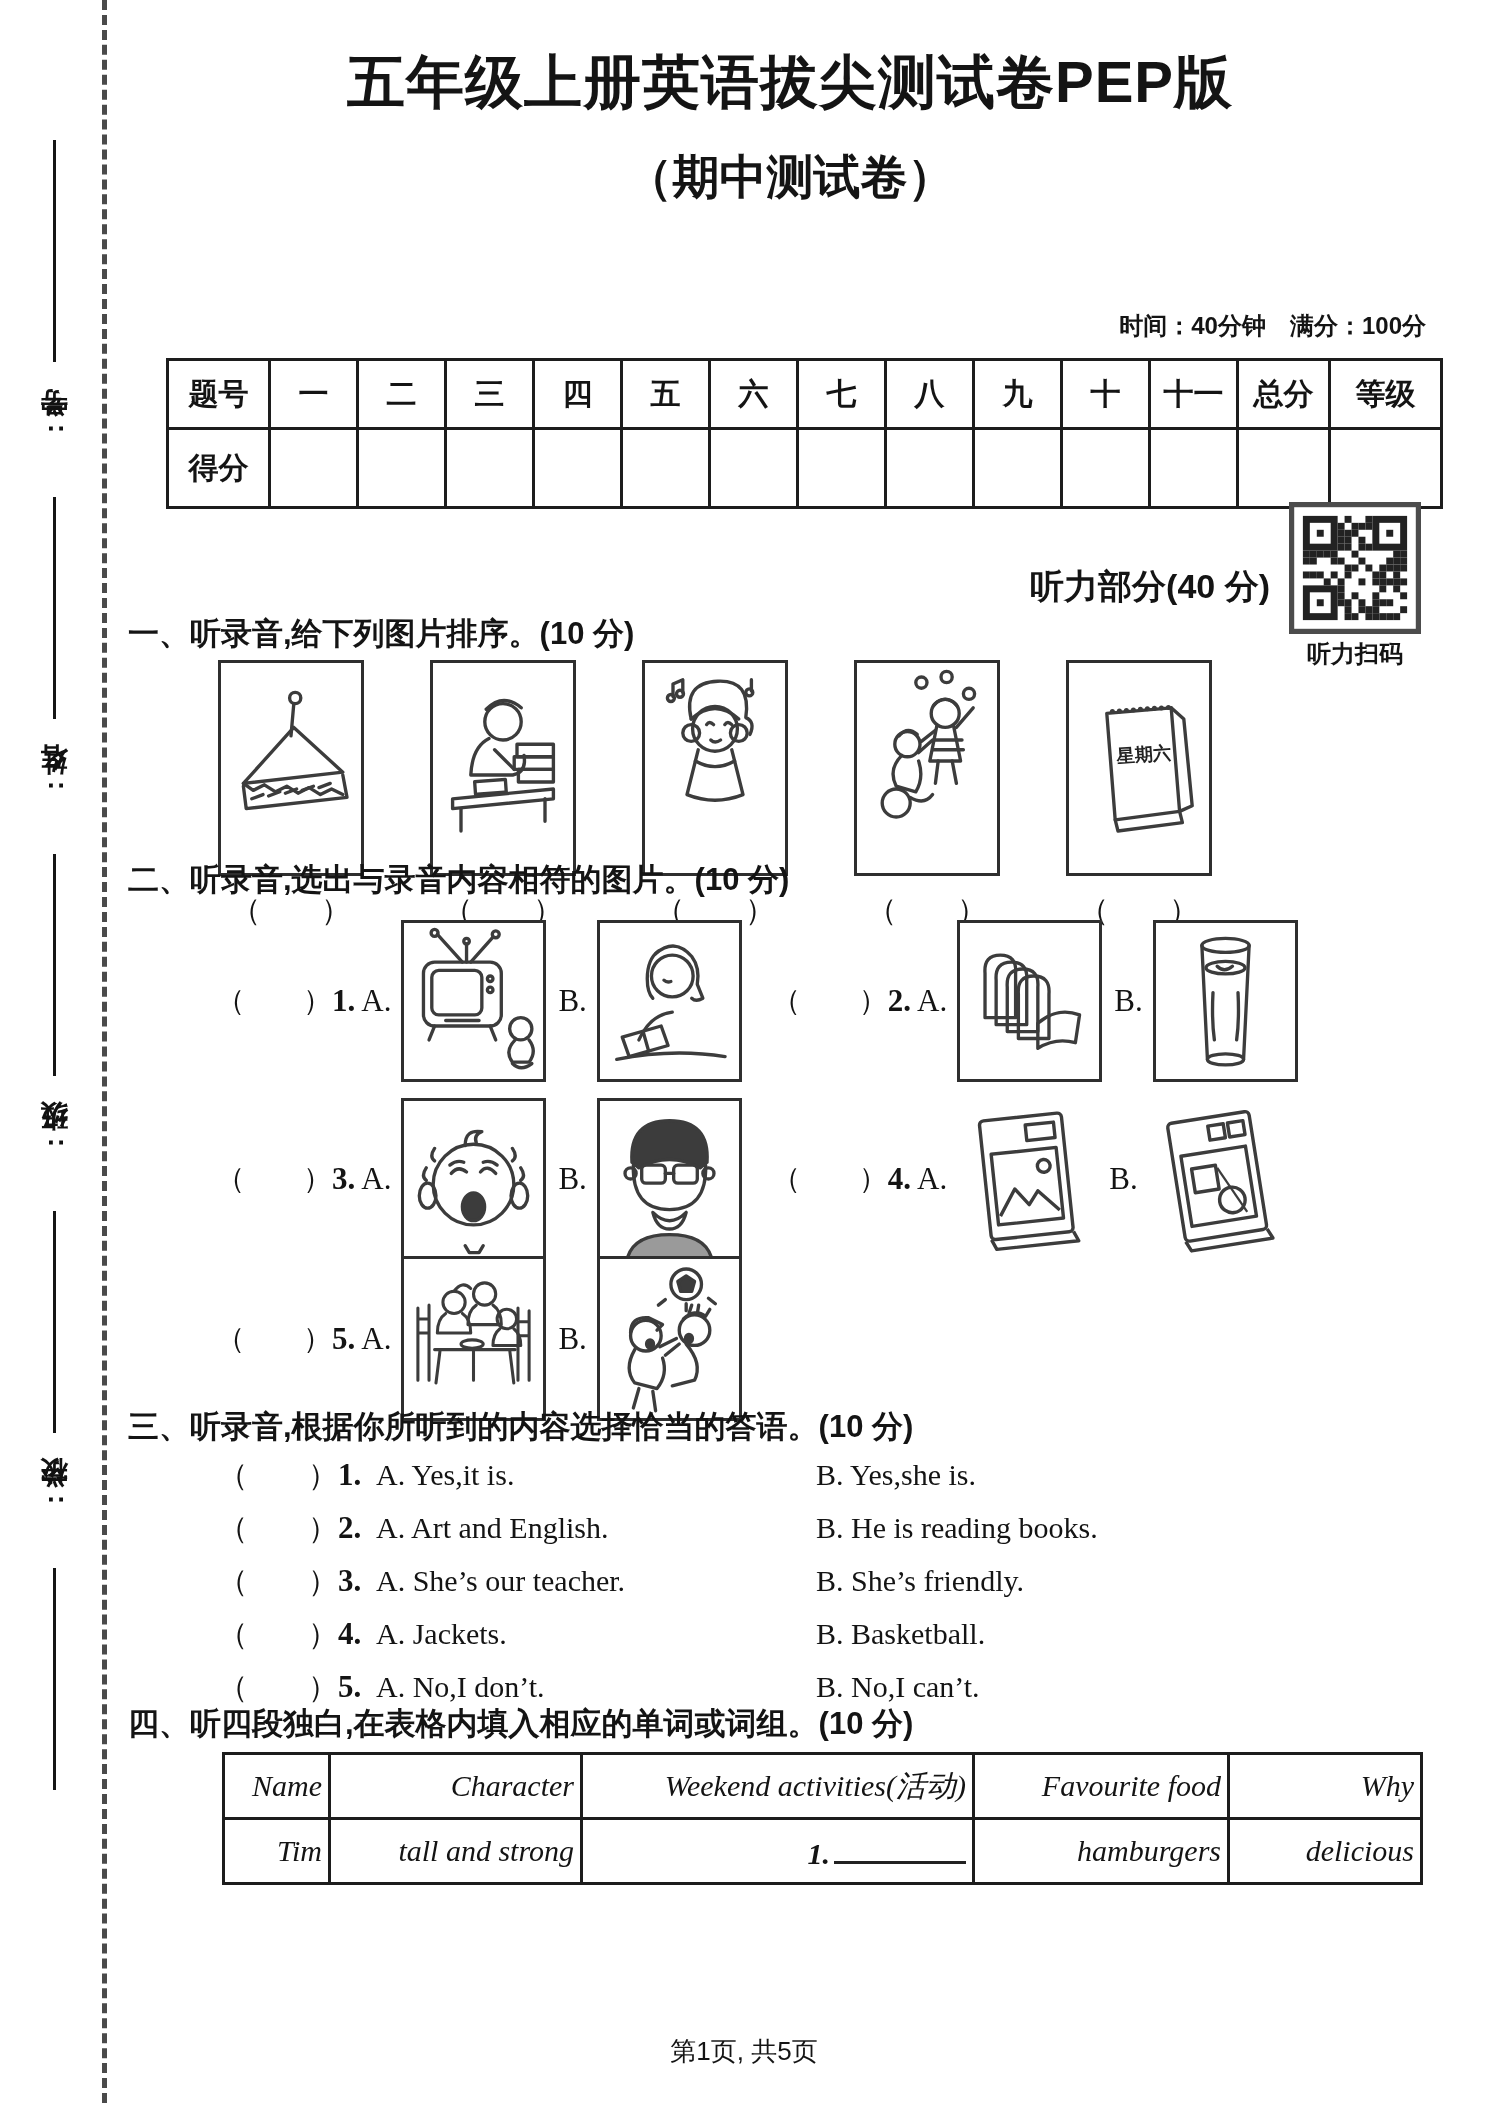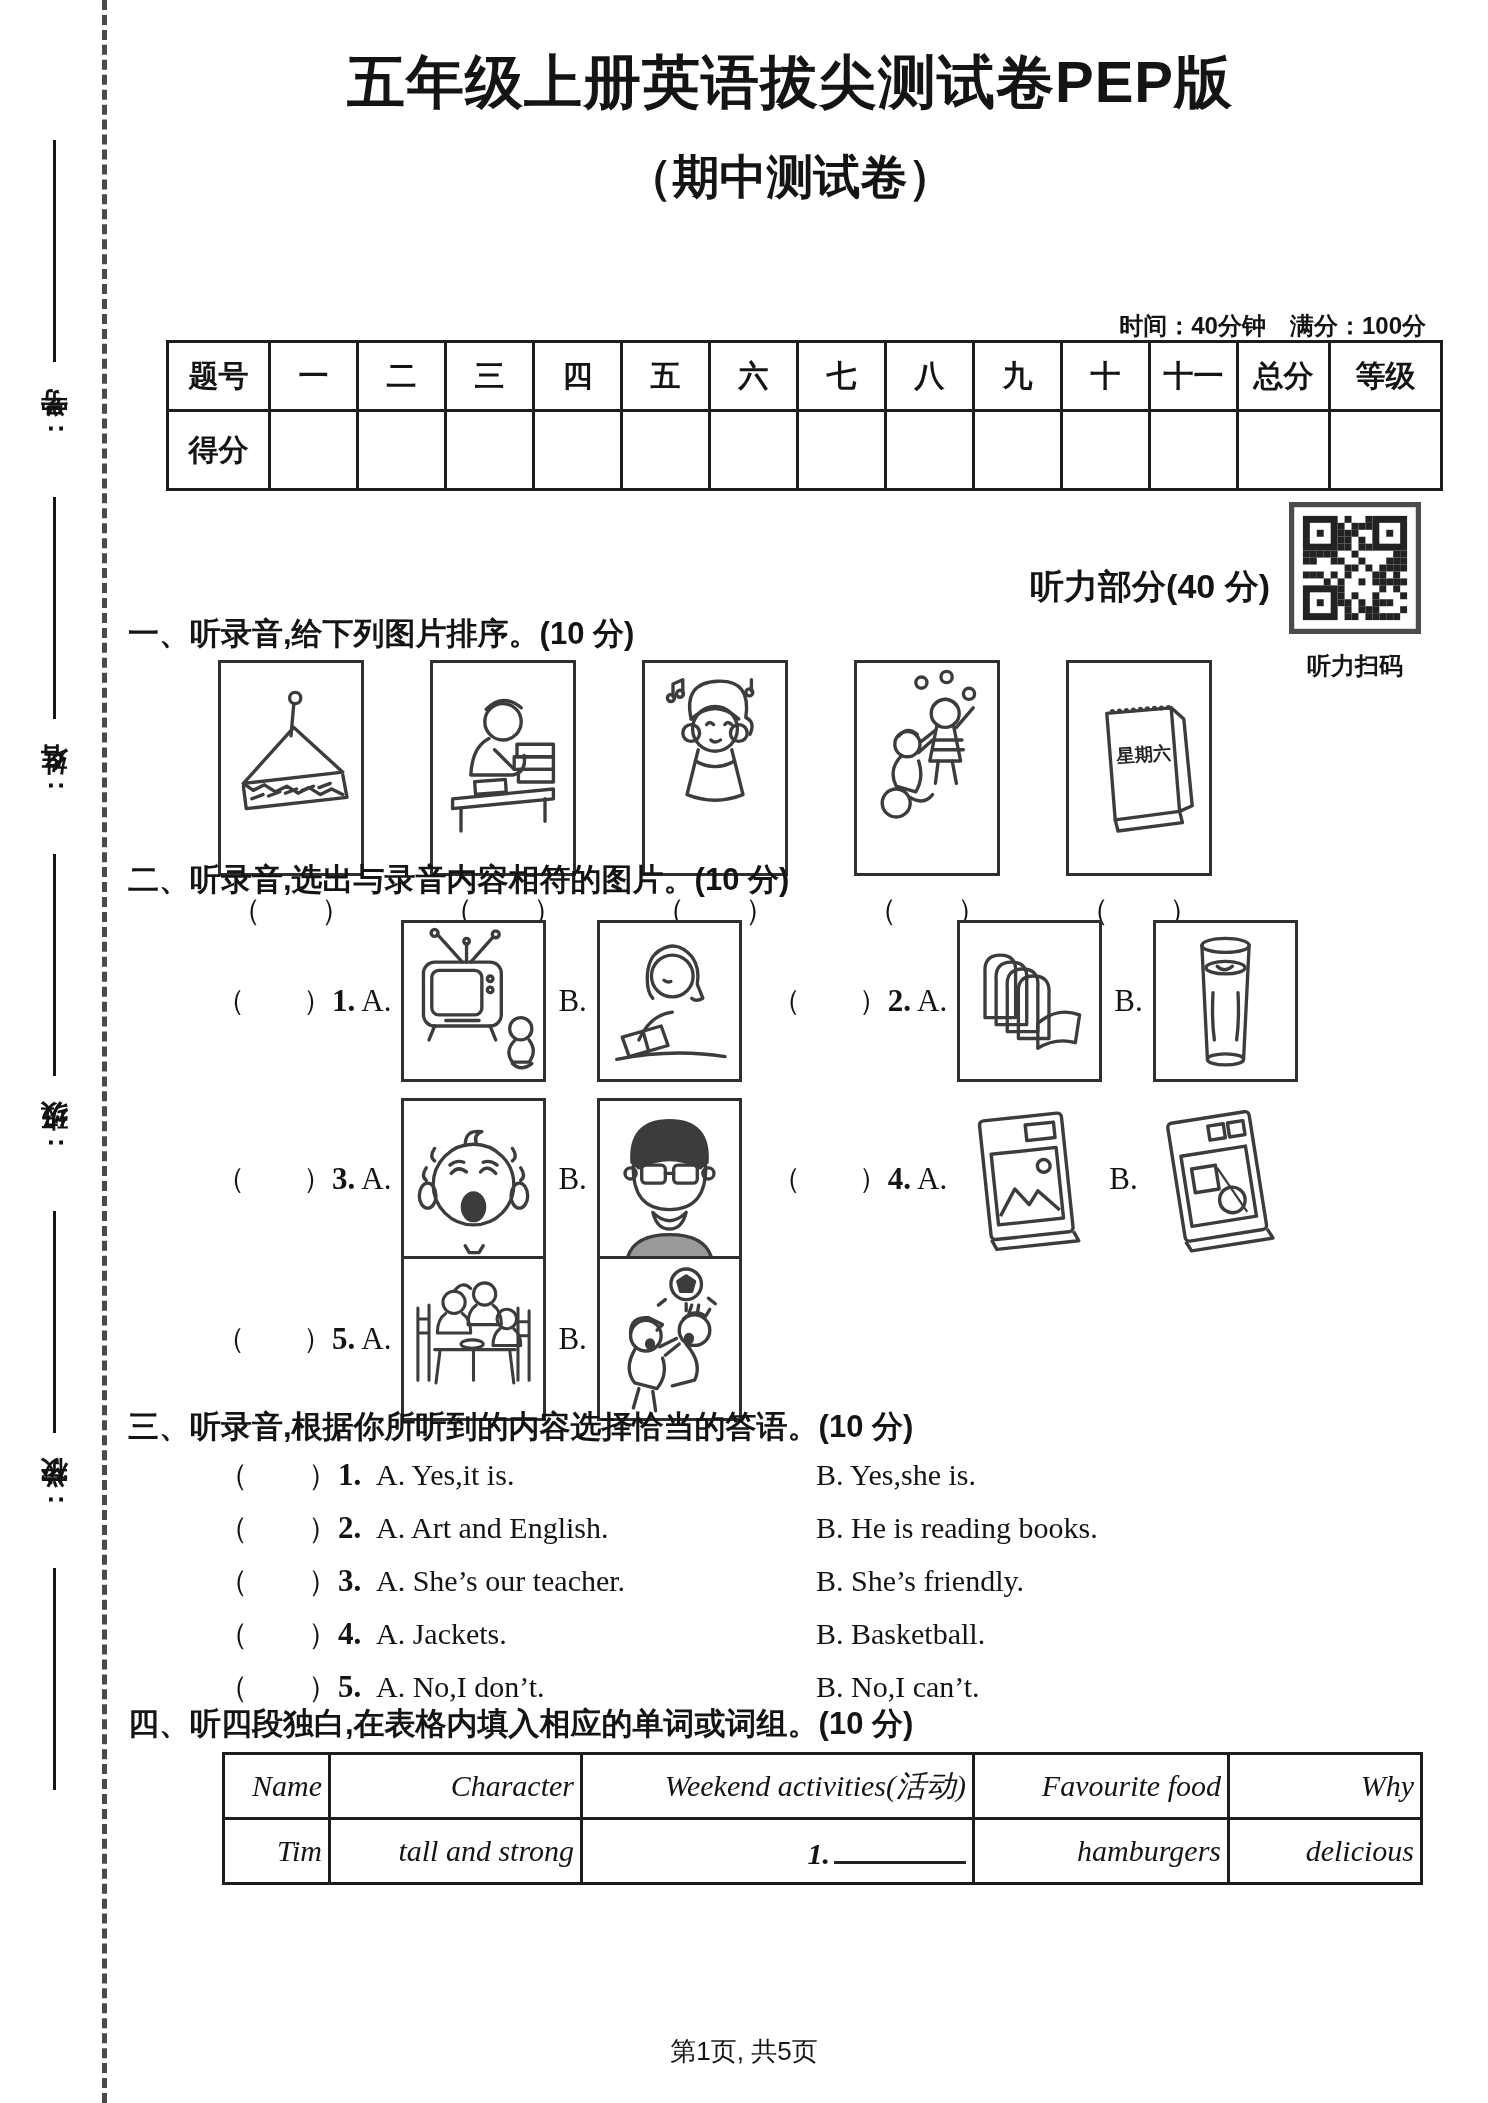--- a/index.html
+++ b/index.html
@@ -16,30 +16,30 @@
         border-left:5px dashed #4a4a4a;}
 
   
   .title{position:absolute;top:44px;left:120px;right:28px;text-align:center;
         font-size:58px;font-weight:bold;letter-spacing:1px;}
   .subtitle{position:absolute;top:146px;left:120px;right:28px;text-align:center;
         font-size:47px;font-weight:bold;}
   .time-info{position:absolute;top:310px;right:62px;font-size:24px;font-weight:bold;}
 
   
-  .score-table{position:absolute;left:166px;top:340px;border-collapse:collapse;table-layout:fixed;}
+  .score-table{position:absolute;left:166px;top:358px;border-collapse:collapse;table-layout:fixed;}
   .score-table th,.score-table td{border:3px solid #1d1d1d;text-align:center;
         font-size:30px;font-weight:bold;padding:0;}
   .score-table .r1 th{height:66px;}
   .score-table .r2 td,.score-table .r2 th{height:76px;}
 
   
   .qr-block{position:absolute;left:1286px;top:502px;width:138px;text-align:center;}
   .qr-block svg{width:132px;height:132px;display:block;margin:0 auto;}
-  .qr-caption{font-size:24px;font-weight:bold;margin-top:16px;}
+  .qr-caption{font-size:24px;font-weight:bold;margin-top:4px;}
 
   
   .listen-heading{position:absolute;top:564px;left:120px;width:1150px;text-align:right;
         font-size:34px;font-weight:bold;}
   .sec-title{position:absolute;left:128px;font-size:31px;font-weight:bold;white-space:nowrap;}
 
   
   .s1-row{position:absolute;left:218px;top:660px;display:flex;}
   .s1-fig{width:146px;margin-right:66px;}
   .s1-fig:last-child{margin-right:0;}

